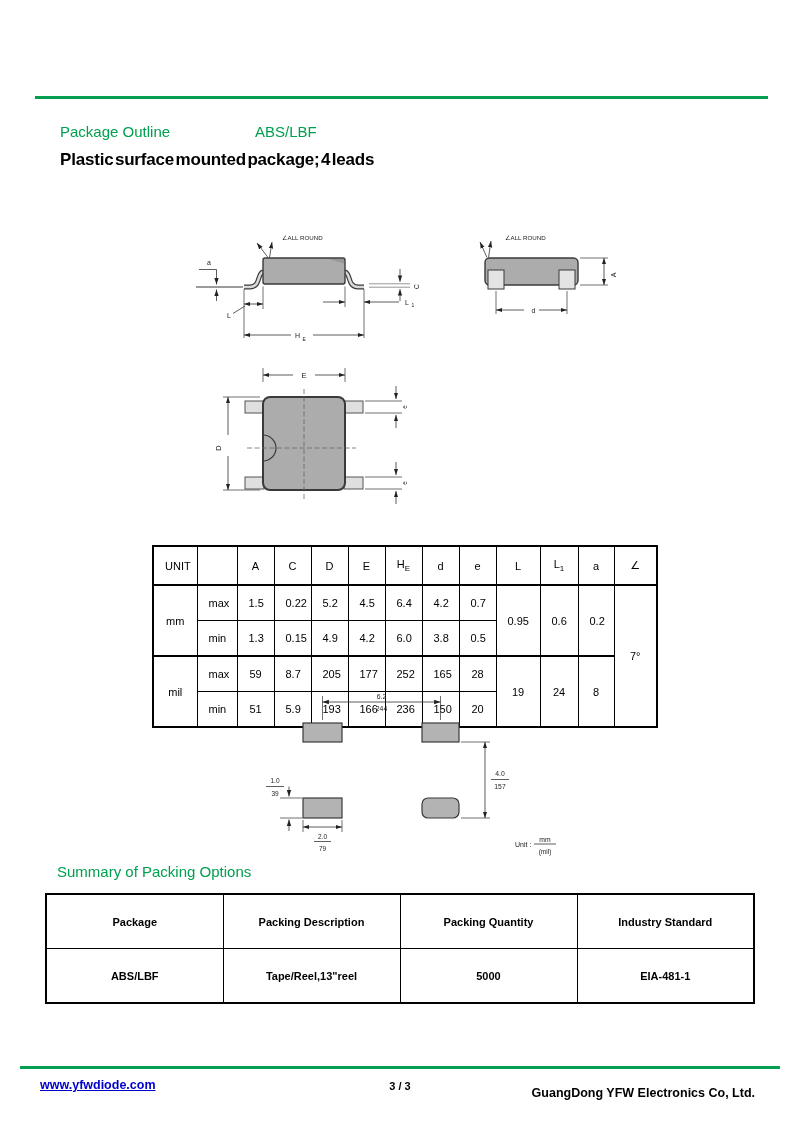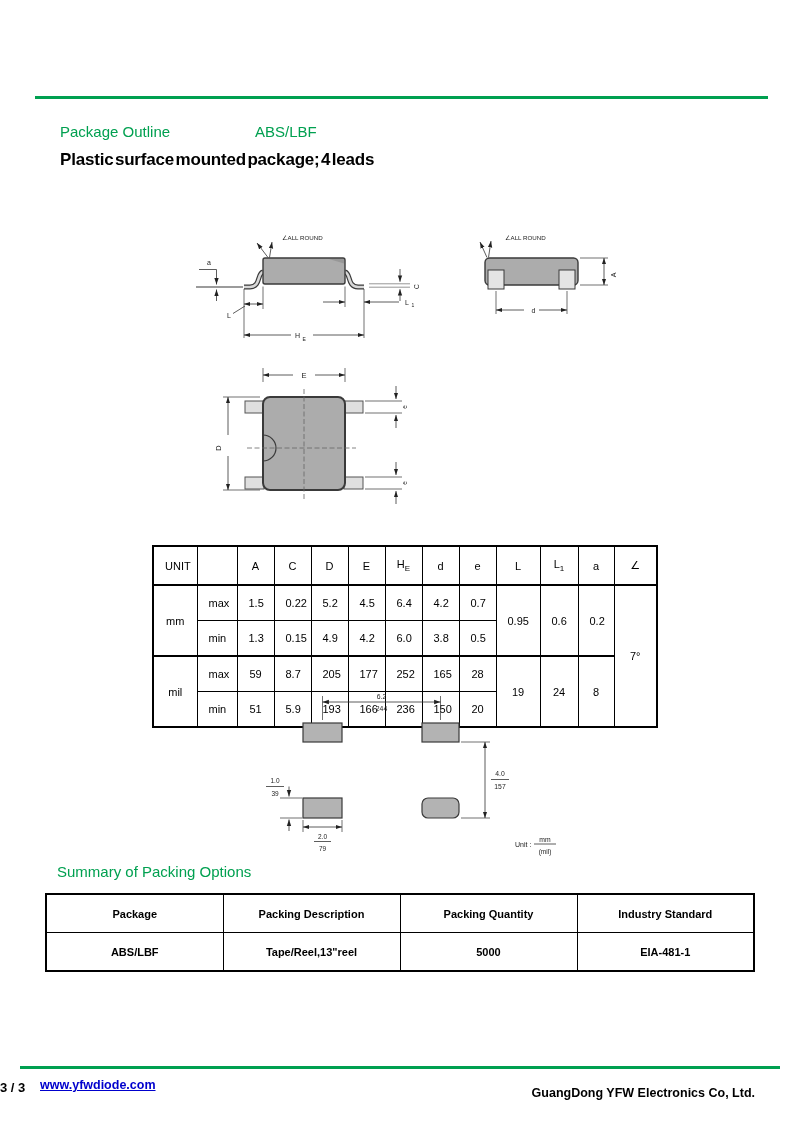--- a/index.html
+++ b/index.html
@@ -31,25 +31,25 @@
   }
   table.dimtable thead tr{height:30px;}
   table.dimtable tbody tr{height:22px;}
   table.dimtable thead th{border-bottom:2px solid #000;}
   table.dimtable tr.group-start td{border-top:2px solid #000;}
   table.dimtable sub{font-size:8px;}
   
   table.packtable{border-collapse:collapse; table-layout:fixed; border:2px solid #000; width:710px;}
   table.packtable th, table.packtable td{
     border:1px solid #000; text-align:center; vertical-align:middle;
-    font-size:11px; font-weight:bold; padding:8px; height:21px;
+    font-size:11px; font-weight:bold; padding:16px; height:21px;
   }
   
   .footer-link{color:var(--link_blue); font-weight:bold; font-size:12.5px; text-decoration:underline; cursor:pointer;}
-  .footer-page{font-size:13px; font-weight:bold; }
+  .footer-page{font-size:11px; font-weight:bold; text-align:center;}
   .footer-company{font-weight:bold; font-size:12.5px; text-align:right;margin-top:8px;}
   svg text{font-family:"Liberation Sans", sans-serif; fill:#222;}
   svg .dl{stroke:#333; stroke-width:0.8; fill:none;}
   svg .thin{stroke:#333; stroke-width:0.7; fill:none;}
 </style>
 </head>
 <body>
 
 <div class="page">
 

